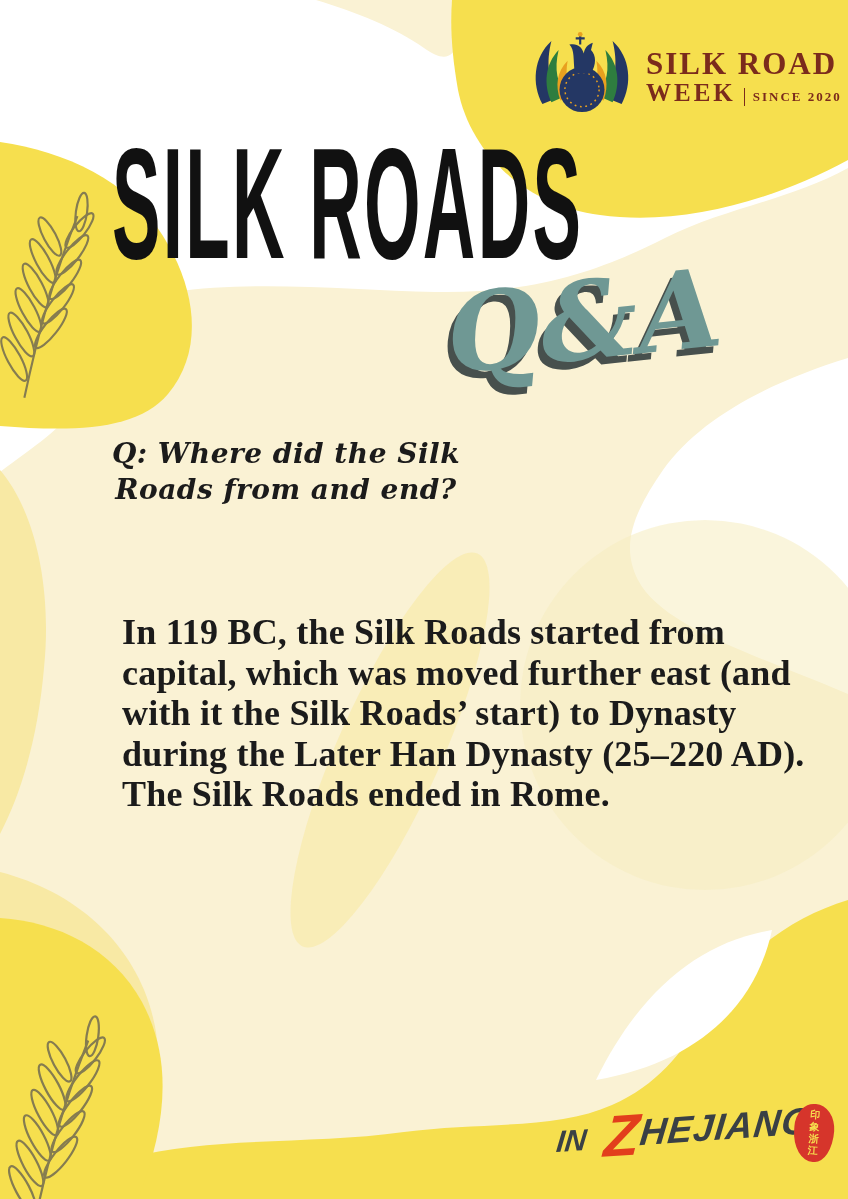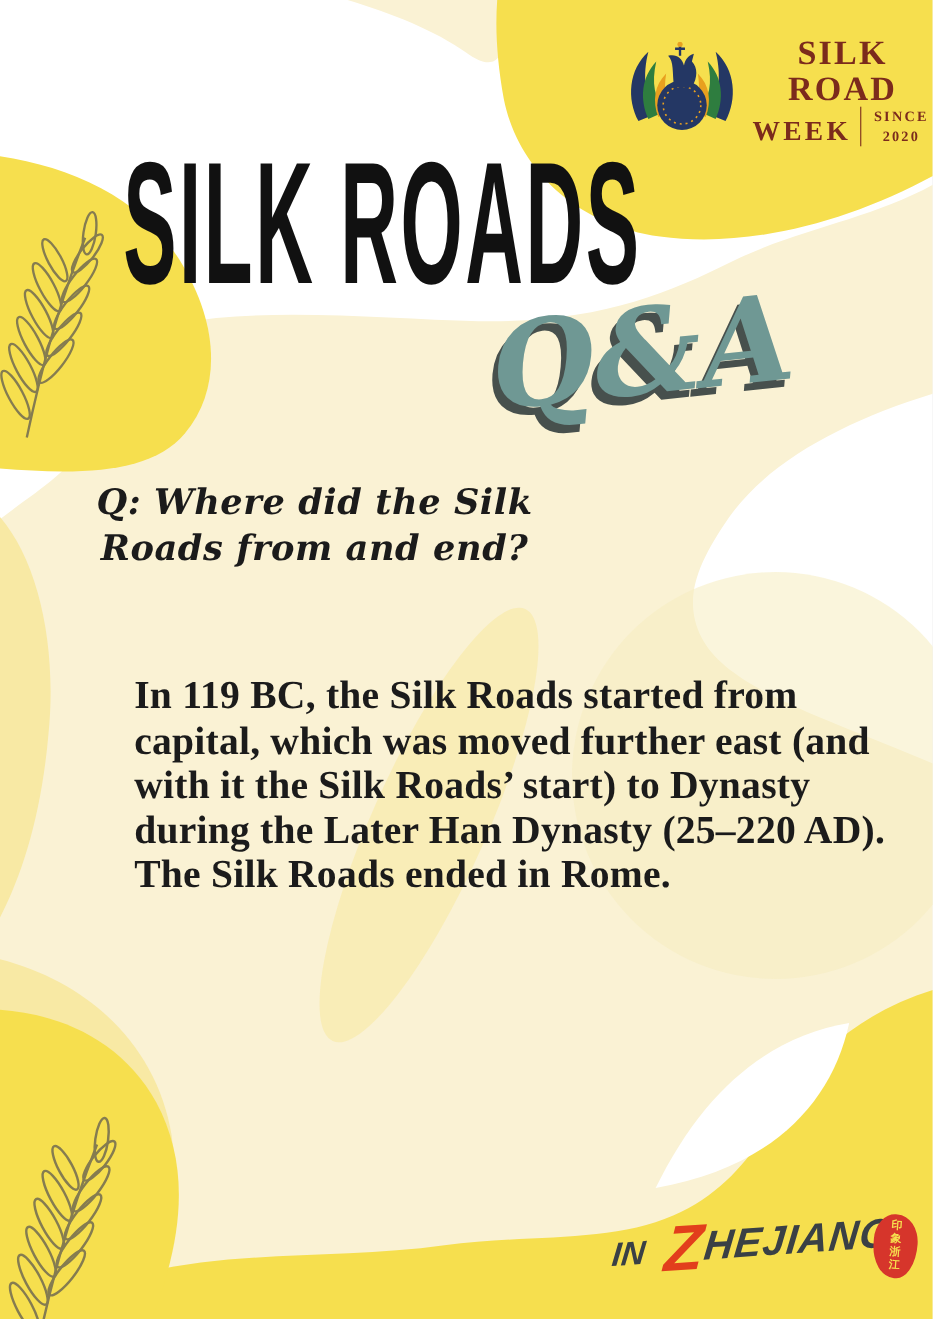--- a/index.html
+++ b/index.html
@@ -10,21 +10,21 @@
   }
   svg.bg{position:absolute;inset:0;width:848px;height:1199px;}
   .ybright{fill:var(--yellow,#F6DF4E);}
   .ymid{fill:var(--yellow-mid,#F8E9A4);}
   .cream{fill:var(--cream,#FAF2D4);}
   .cream2{fill:var(--cream-dark,#F6ECC0);opacity:.55;}
   .whitecut{fill:#ffffff;}
   .frond{stroke:var(--leaf-stroke,#857C50);fill:none;stroke-width:2.1;}
 
   
-  .logo{position:absolute;left:566px;top:32px;display:flex;align-items:center;text-align:center;}
+  .logo{position:absolute;left:528px;top:32px;display:flex;align-items:center;}
   .emblem{width:108px;height:90px;flex:0 0 auto;}
   .emblem .navy{fill:var(--logo-navy,#243764);}
   .emblem .green{fill:var(--logo-green,#2E7D3F);}
   .emblem .orange{fill:var(--logo-orange,#E8A01F);}
   .logo-text{margin-left:10px;color:var(--logo-maroon,#7B2B1C);font-family:"Liberation Serif",serif;}
   .logo-line1{font-size:31px;font-weight:700;letter-spacing:2px;line-height:1.05;}
   .logo-line2{display:flex;align-items:flex-end;}
   .logo-week{font-size:25px;font-weight:700;letter-spacing:3px;line-height:1.05;}
   .logo-since{font-size:13px;font-weight:700;letter-spacing:2px;margin-left:8px;
     padding-left:8px;border-left:1.5px solid var(--logo-maroon,#7B2B1C);line-height:1.4;}
@@ -45,21 +45,21 @@
     font-size:108px;line-height:1.1;letter-spacing:0px;
     color:var(--qa-teal,#6F9894);
     text-shadow:-6px 7px 0 var(--qa-shadow,#47504D);
     transform:rotate(-6deg);
   }
 
   
   .question{
     position:absolute;left:50px;top:436px;width:472px;text-align:center;
     font-family:"DejaVu Serif",serif;font-style:italic;font-weight:700;
-    font-size:32px;line-height:1.3;letter-spacing:.5px;
+    font-size:28px;line-height:1.3;letter-spacing:.5px;
     color:var(--text-black,#161616);
   }
 
   
   .bodytext{
     position:absolute;left:122px;top:612px;width:600px;
     font-family:"Liberation Serif",serif;font-weight:700;
     font-size:36px;line-height:40.5px;letter-spacing:.2px;
     color:var(--text-black,#1B1B1B);
   }

